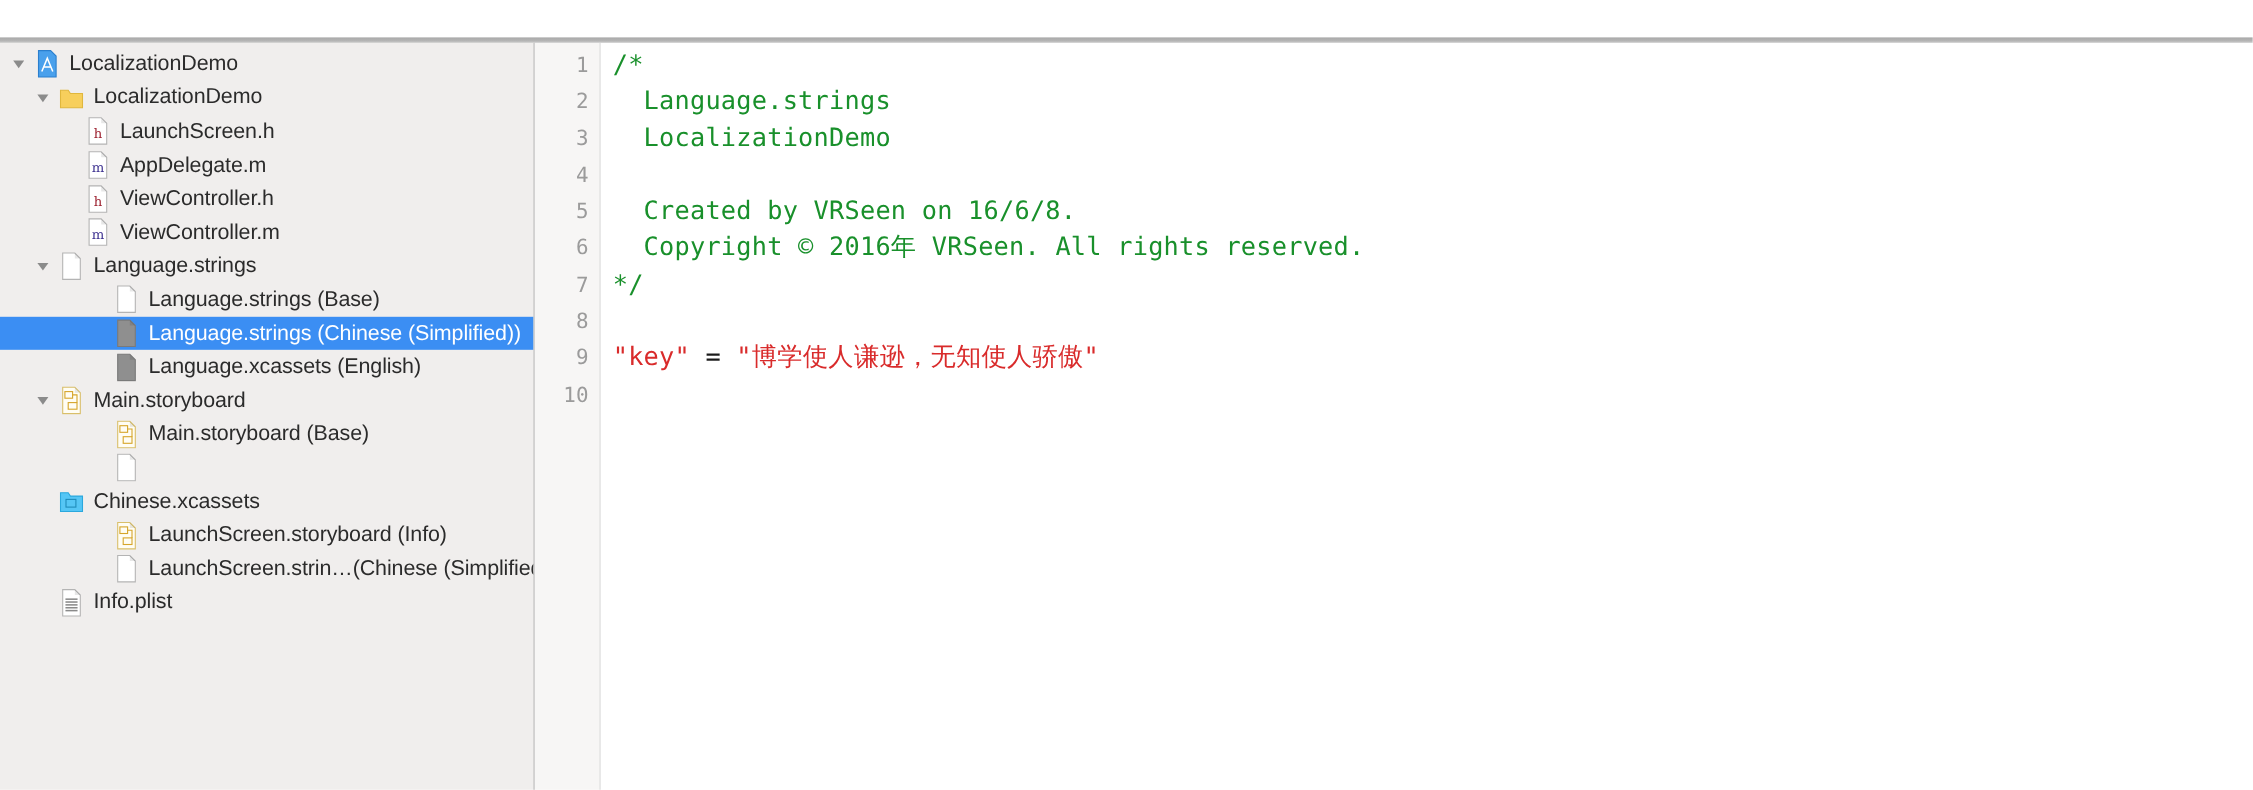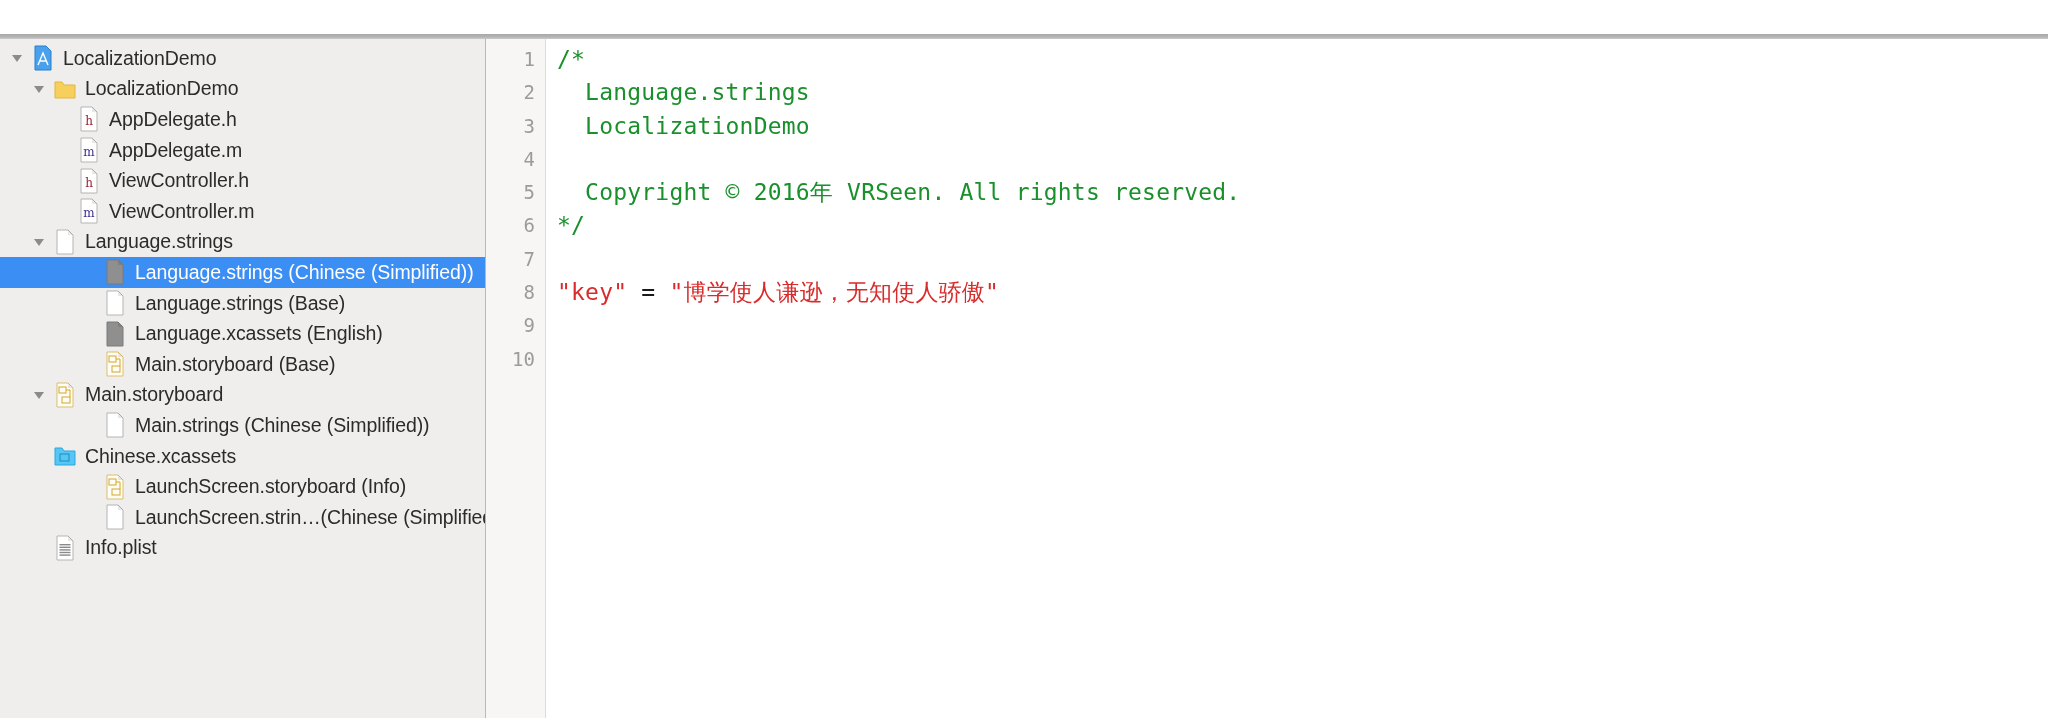--- a/index.html
+++ b/index.html
@@ -185,21 +185,21 @@
         </div>
         <div class="tree-row ind-2">
           <span class="twisty"></span>
           <span class="row-icon">
             <svg width="22" height="26" viewBox="0 0 22 26">
               <path d="M3 1 H14 L19 6 V25 H3 Z" fill="#ffffff" stroke="#b4b4b4" stroke-width="1"></path>
               <path d="M14 1 L14 6 L19 6 Z" fill="#00000018"></path>
               <text x="11" y="19" text-anchor="middle" font-size="12" font-family="DejaVu Serif, serif" fill="#9c1f2e">h</text>
             </svg>
           </span>
-          <span class="row-label">AppDelegate.h</span>
+          <span class="row-label">LaunchScreen.h</span>
         </div>
         <div class="tree-row ind-2">
           <span class="twisty"></span>
           <span class="row-icon">
             <svg width="22" height="26" viewBox="0 0 22 26">
               <path d="M3 1 H14 L19 6 V25 H3 Z" fill="#ffffff" stroke="#b4b4b4" stroke-width="1"></path>
               <path d="M14 1 L14 6 L19 6 Z" fill="#00000018"></path>
               <text x="11" y="19" text-anchor="middle" font-size="12" font-family="DejaVu Serif, serif" fill="#3b2f8f">m</text>
             </svg>
           </span>
@@ -234,93 +234,92 @@
             </svg>
           </span>
           <span class="row-icon">
             <svg width="22" height="26" viewBox="0 0 22 26">
               <path d="M3 1 H14 L19 6 V25 H3 Z" fill="#ffffff" stroke="#b4b4b4" stroke-width="1"></path>
               <path d="M14 1 L14 6 L19 6 Z" fill="#00000018"></path>
             </svg>
           </span>
           <span class="row-label">Language.strings</span>
         </div>
+        <div class="tree-row ind-3">
+          <span class="twisty"></span>
+          <span class="row-icon">
+            <svg width="22" height="26" viewBox="0 0 22 26">
+              <path d="M3 1 H14 L19 6 V25 H3 Z" fill="#ffffff" stroke="#b4b4b4" stroke-width="1"></path>
+              <path d="M14 1 L14 6 L19 6 Z" fill="#00000018"></path>
+            </svg>
+          </span>
+          <span class="row-label">Language.strings (Base)</span>
+        </div>
         <div class="tree-row ind-3 selected">
           <span class="twisty"></span>
           <span class="row-icon">
             <svg width="22" height="26" viewBox="0 0 22 26">
               <path d="M3 1 H14 L19 6 V25 H3 Z" fill="#8f8f8f" stroke="#7a7a7a" stroke-width="1"></path>
               <path d="M14 1 L14 6 L19 6 Z" fill="#00000018"></path>
             </svg>
           </span>
           <span class="row-label">Language.strings (Chinese (Simplified))</span>
         </div>
         <div class="tree-row ind-3">
           <span class="twisty"></span>
           <span class="row-icon">
             <svg width="22" height="26" viewBox="0 0 22 26">
-              <path d="M3 1 H14 L19 6 V25 H3 Z" fill="#ffffff" stroke="#b4b4b4" stroke-width="1"></path>
-              <path d="M14 1 L14 6 L19 6 Z" fill="#00000018"></path>
-            </svg>
-          </span>
-          <span class="row-label">Language.strings (Base)</span>
-        </div>
-        <div class="tree-row ind-3">
-          <span class="twisty"></span>
-          <span class="row-icon">
-            <svg width="22" height="26" viewBox="0 0 22 26">
               <path d="M3 1 H14 L19 6 V25 H3 Z" fill="#8f8f8f" stroke="#7a7a7a" stroke-width="1"></path>
               <path d="M14 1 L14 6 L19 6 Z" fill="#00000018"></path>
             </svg>
           </span>
           <span class="row-label">Language.xcassets (English)</span>
         </div>
-        <div class="tree-row ind-3">
-          <span class="twisty"></span>
+        <div class="tree-row ind-1">
+          <span class="twisty">
+            <svg width="14" height="14" viewBox="0 0 14 14">
+              <path d="M2 4 L12 4 L7 11 Z" fill="#8b8b8b"></path>
+            </svg>
+          </span>
           <span class="row-icon">
             <svg width="22" height="26" viewBox="0 0 22 26">
               <path d="M3 1 H14 L19 6 V25 H3 Z" fill="#fffdf4" stroke="#d9bf6a" stroke-width="1"></path>
               <path d="M14 1 L14 6 L19 6 Z" fill="#00000018"></path>
               <g stroke="#d6a52a" fill="none" stroke-width="1">
                 <rect x="5" y="5" width="7" height="6"></rect>
                 <rect x="8" y="15" width="8" height="6"></rect>
                 <path d="M12 8 L16 8 L16 15"></path>
               </g>
             </svg>
           </span>
-          <span class="row-label">Main.storyboard (Base)</span>
-        </div>
-        <div class="tree-row ind-1">
-          <span class="twisty">
-            <svg width="14" height="14" viewBox="0 0 14 14">
-              <path d="M2 4 L12 4 L7 11 Z" fill="#8b8b8b"></path>
-            </svg>
-          </span>
+          <span class="row-label">Main.storyboard</span>
+        </div>
+        <div class="tree-row ind-3">
+          <span class="twisty"></span>
           <span class="row-icon">
             <svg width="22" height="26" viewBox="0 0 22 26">
               <path d="M3 1 H14 L19 6 V25 H3 Z" fill="#fffdf4" stroke="#d9bf6a" stroke-width="1"></path>
               <path d="M14 1 L14 6 L19 6 Z" fill="#00000018"></path>
               <g stroke="#d6a52a" fill="none" stroke-width="1">
                 <rect x="5" y="5" width="7" height="6"></rect>
                 <rect x="8" y="15" width="8" height="6"></rect>
                 <path d="M12 8 L16 8 L16 15"></path>
               </g>
             </svg>
           </span>
-          <span class="row-label">Main.storyboard</span>
-        </div>
-        <div class="tree-row ind-3">
-          <span class="twisty"></span>
-          <span class="row-icon">
-            <svg width="22" height="26" viewBox="0 0 22 26">
-              <path d="M3 1 H14 L19 6 V25 H3 Z" fill="#ffffff" stroke="#b4b4b4" stroke-width="1"></path>
-              <path d="M14 1 L14 6 L19 6 Z" fill="#00000018"></path>
-            </svg>
-          </span>
-          <span class="row-label">Main.strings (Chinese (Simplified))</span>
+          <span class="row-label">Main.storyboard (Base)</span>
+        </div>
+        <div class="tree-row ind-3">
+          <span class="twisty"></span>
+          <span class="row-icon">
+            <svg width="22" height="26" viewBox="0 0 22 26">
+              <path d="M3 1 H14 L19 6 V25 H3 Z" fill="#ffffff" stroke="#b4b4b4" stroke-width="1"></path>
+              <path d="M14 1 L14 6 L19 6 Z" fill="#00000018"></path>
+            </svg>
+          </span>
         </div>
         <div class="tree-row ind-1">
           <span class="twisty"></span>
           <span class="row-icon">
             <svg width="22" height="26" viewBox="0 0 22 26">
               <path d="M1 5 H8 L10 8 H21 V22 H1 Z" fill="#55c6f5" stroke="#2ba8dd"></path>
               <rect x="6" y="11" width="9" height="7" fill="none" stroke="#1f8cbb"></rect>
             </svg>
           </span>
           <span class="row-label">Chinese.xcassets</span>
@@ -378,20 +377,21 @@
           <div class="gutter-line">7</div>
           <div class="gutter-line">8</div>
           <div class="gutter-line">9</div>
           <div class="gutter-line">10</div>
         </div>
       <div class="code-area" id="code-area">
           <div class="code-line"><span class="tok-comment">/*</span></div>
           <div class="code-line"><span class="tok-comment">  Language.strings</span></div>
           <div class="code-line"><span class="tok-comment">  LocalizationDemo</span></div>
           <div class="code-line"><span class="tok-comment"></span></div>
+          <div class="code-line"><span class="tok-comment">  Created by VRSeen on 16/6/8.</span></div>
           <div class="code-line"><span class="tok-comment">  Copyright © 2016年 VRSeen. All rights reserved.</span></div>
           <div class="code-line"><span class="tok-comment">*/</span></div>
           <div class="code-line"><span class="tok-plain"></span></div>
           <div class="code-line"><span class="tok-string">"key"</span><span class="tok-plain"> = </span><span class="tok-string">"博学使人谦逊，无知使人骄傲"</span></div>
           <div class="code-line"><span class="tok-plain"></span></div>
         </div>
     </div>
 
   </div>
 </div>

